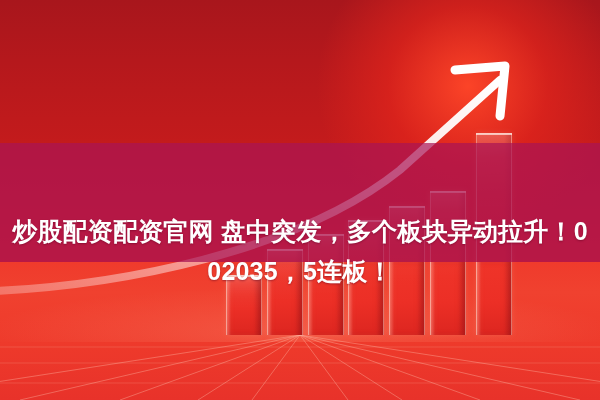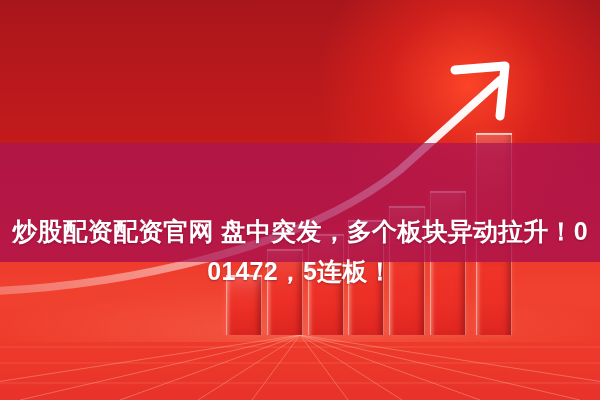--- a/index.html
+++ b/index.html
@@ -231,16 +231,16 @@
       </defs>
       <path d="M -30 292 C 120 288, 300 250, 400 170 L 500 80" fill="none" stroke="url(#arrGrad)" stroke-width="8" stroke-linecap="round"></path>
       <path d="M 455 70 L 505 66 L 500 116" fill="none" stroke="#ffffff" stroke-width="9" stroke-linecap="round" stroke-linejoin="round"></path>
     </svg>
   </div>
 
   <div class="band"></div>
 
   <div class="headline">
     <div class="l1">炒股配资配资官网 盘中突发，多个板块异动拉升！0</div>
-    <div class="l2">01472，5连板！</div>
+    <div class="l2">02035，5连板！</div>
   </div>
 
 </div>
 
 </body></html>

